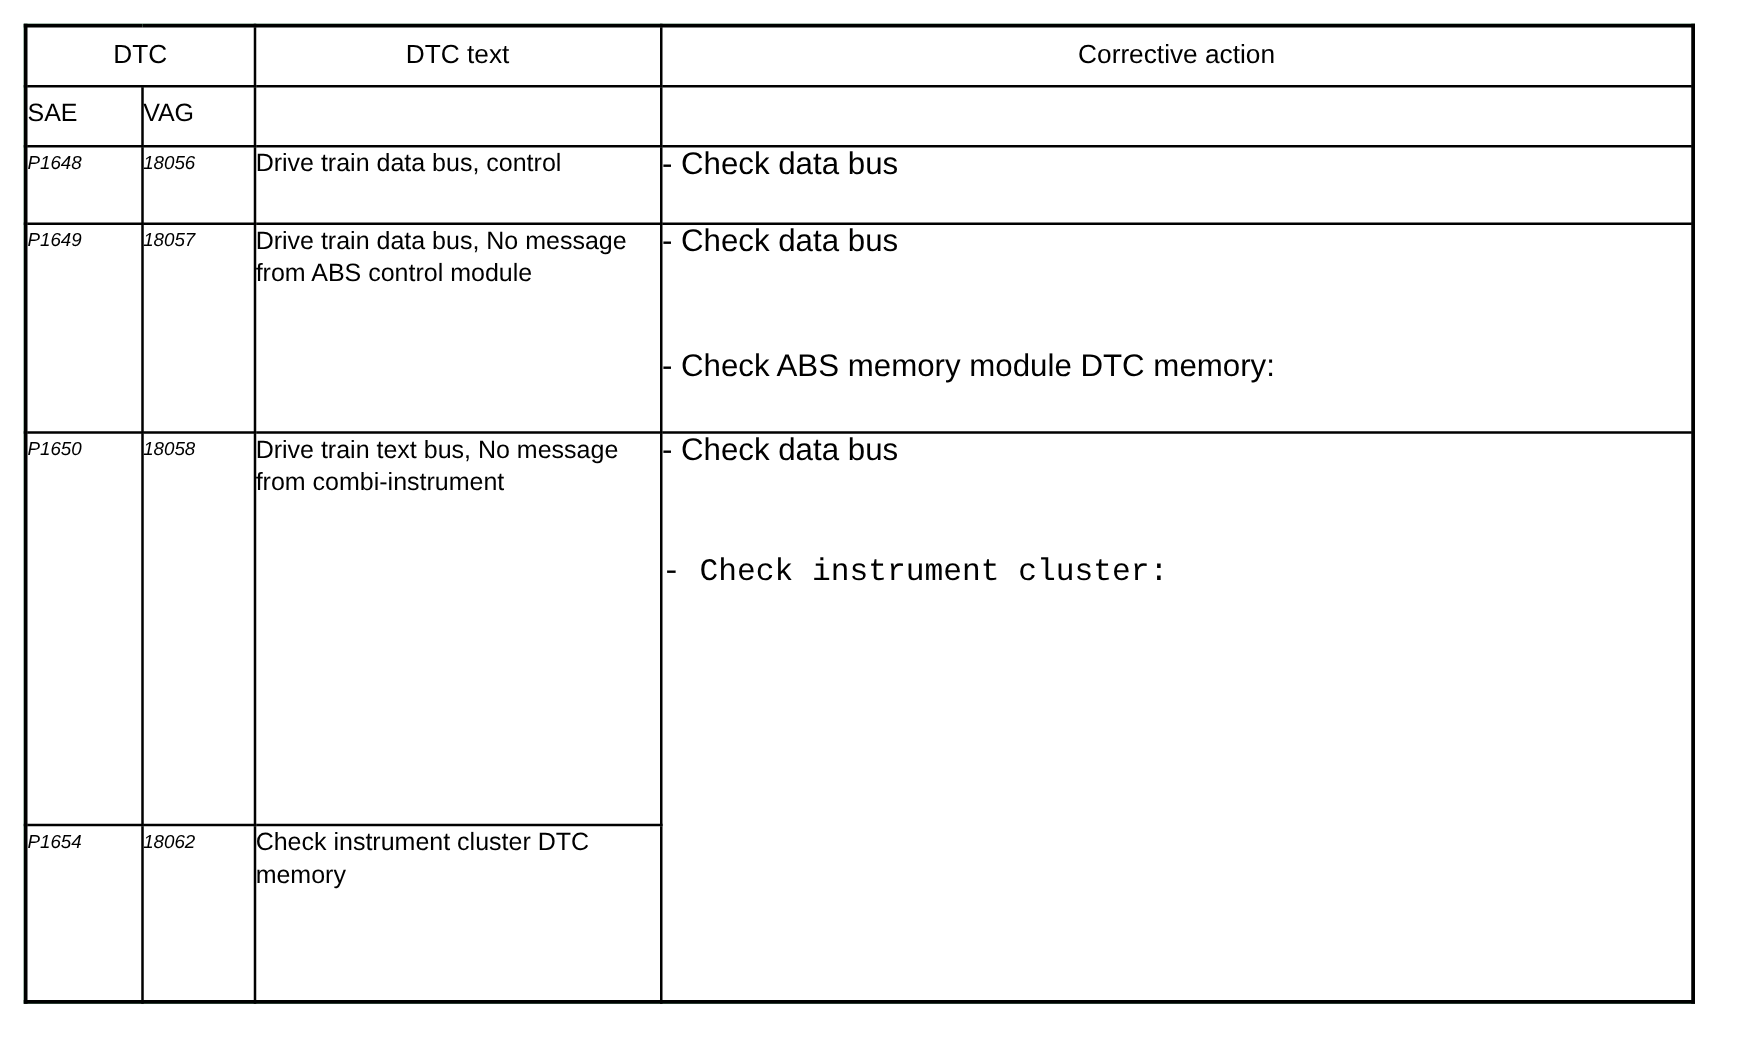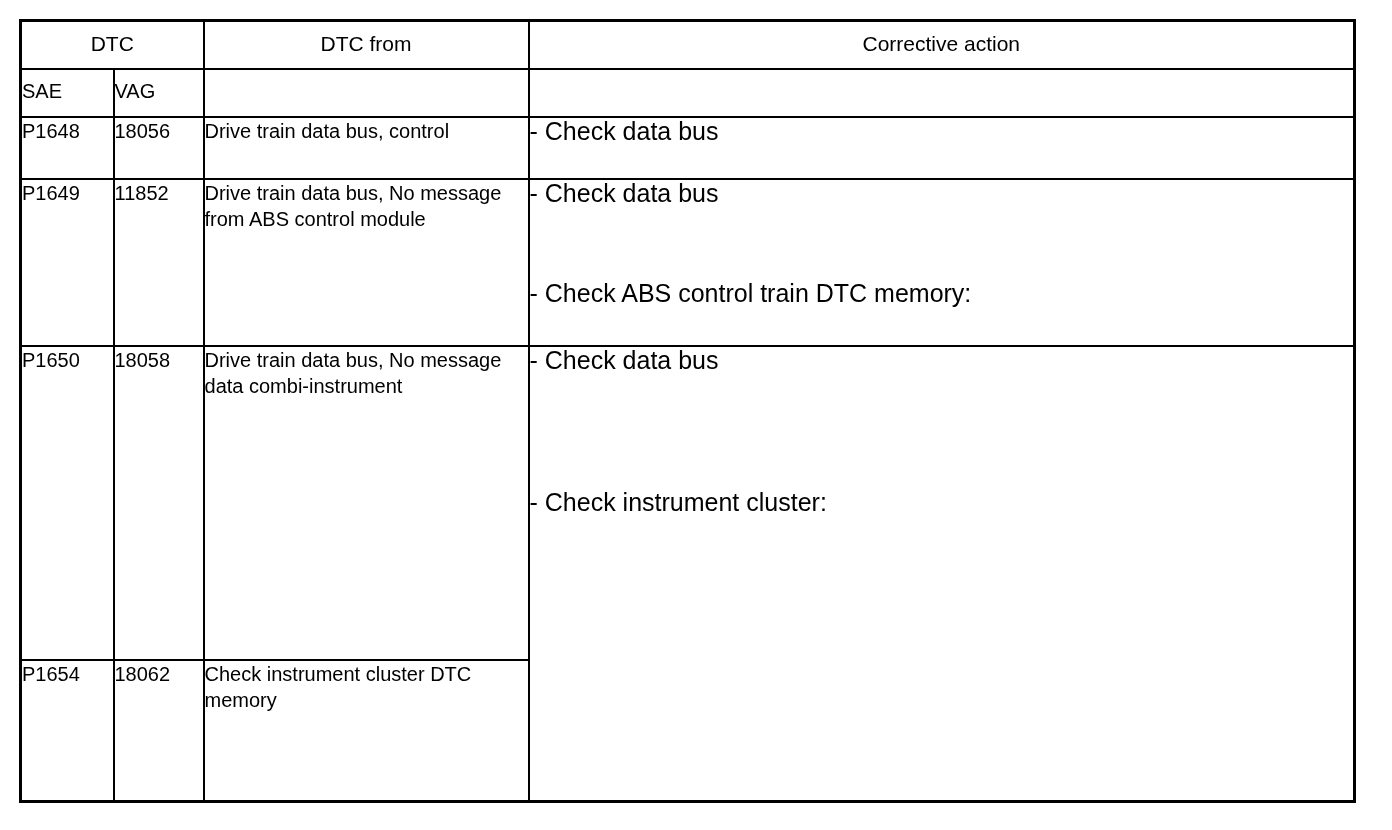--- a/index.html
+++ b/index.html
@@ -71,33 +71,34 @@
   .sep-left { border-left: 3px solid #000000; }
 
   
   .cell-pad {
     padding: 9px 8px 6px 10px;
     font-size: 20px;
     line-height: 26px;
   }
   .cell-code {
     padding: 9px 8px 6px 9px;
-    font-size: 20px;
+    font-size: 15px;
     line-height: 26px;
     white-space: nowrap;
+    font-style: italic;
   }
   .cell-action {
     padding: 9px 8px 6px 11px;
     font-size: 25px;
     line-height: 26px;
   }
 
   .action-item { margin: 0; }
   .action-gap-1 { margin-top: 74px; }
-  .action-gap-2 { margin-top: 116px; }
+  .action-gap-2 { margin-top: 72px; font-family: Liberation Mono, monospace; }
 
   .rowh-1 { height: 58px; }
   .rowh-2 { height: 155px; }
   .rowh-3 { height: 292px; }
   .rowh-4 { height: 131px; }
 </style>
 </head>
 <body>
 
 <div class="page">
@@ -106,21 +107,21 @@
     <colgroup>
       <col class="col-sae">
       <col class="col-vag">
       <col class="col-text">
       <col class="col-act">
     </colgroup>
     <tbody>
 
       <tr>
         <th class="hdr" colspan="2">DTC</th>
-        <th class="hdr">DTC from</th>
+        <th class="hdr">DTC text</th>
         <th class="hdr sep-left">Corrective action</th>
       </tr>
 
       <tr>
         <td class="hdr-sub">SAE</td>
         <td class="hdr-sub">VAG</td>
         <td class="hdr-sub"></td>
         <td class="hdr-sub sep-left"></td>
       </tr>
 
@@ -128,32 +129,32 @@
         <td class="cell-code">P1648</td>
         <td class="cell-code">18056</td>
         <td class="cell-pad">Drive train data bus, control</td>
         <td class="cell-action sep-left">
           <p class="action-item">- Check data bus</p>
         </td>
       </tr>
 
       <tr class="rowh-2">
         <td class="cell-code">P1649</td>
-        <td class="cell-code">11852</td>
+        <td class="cell-code">18057</td>
         <td class="cell-pad">Drive train data bus, No message from ABS control module</td>
         <td class="cell-action sep-left">
           <p class="action-item">- Check data bus</p>
-          <p class="action-item action-gap-1">- Check ABS control train DTC memory:</p>
+          <p class="action-item action-gap-1">- Check ABS memory module DTC memory:</p>
         </td>
       </tr>
 
       <tr class="rowh-3">
         <td class="cell-code">P1650</td>
         <td class="cell-code">18058</td>
-        <td class="cell-pad">Drive train data bus, No message data combi-instrument</td>
+        <td class="cell-pad">Drive train text bus, No message from combi-instrument</td>
         <td class="cell-action sep-left" rowspan="2">
           <p class="action-item">- Check data bus</p>
           <p class="action-item action-gap-2">- Check instrument cluster:</p>
         </td>
       </tr>
 
       <tr class="rowh-4">
         <td class="cell-code">P1654</td>
         <td class="cell-code">18062</td>
         <td class="cell-pad">Check instrument cluster DTC memory</td>

